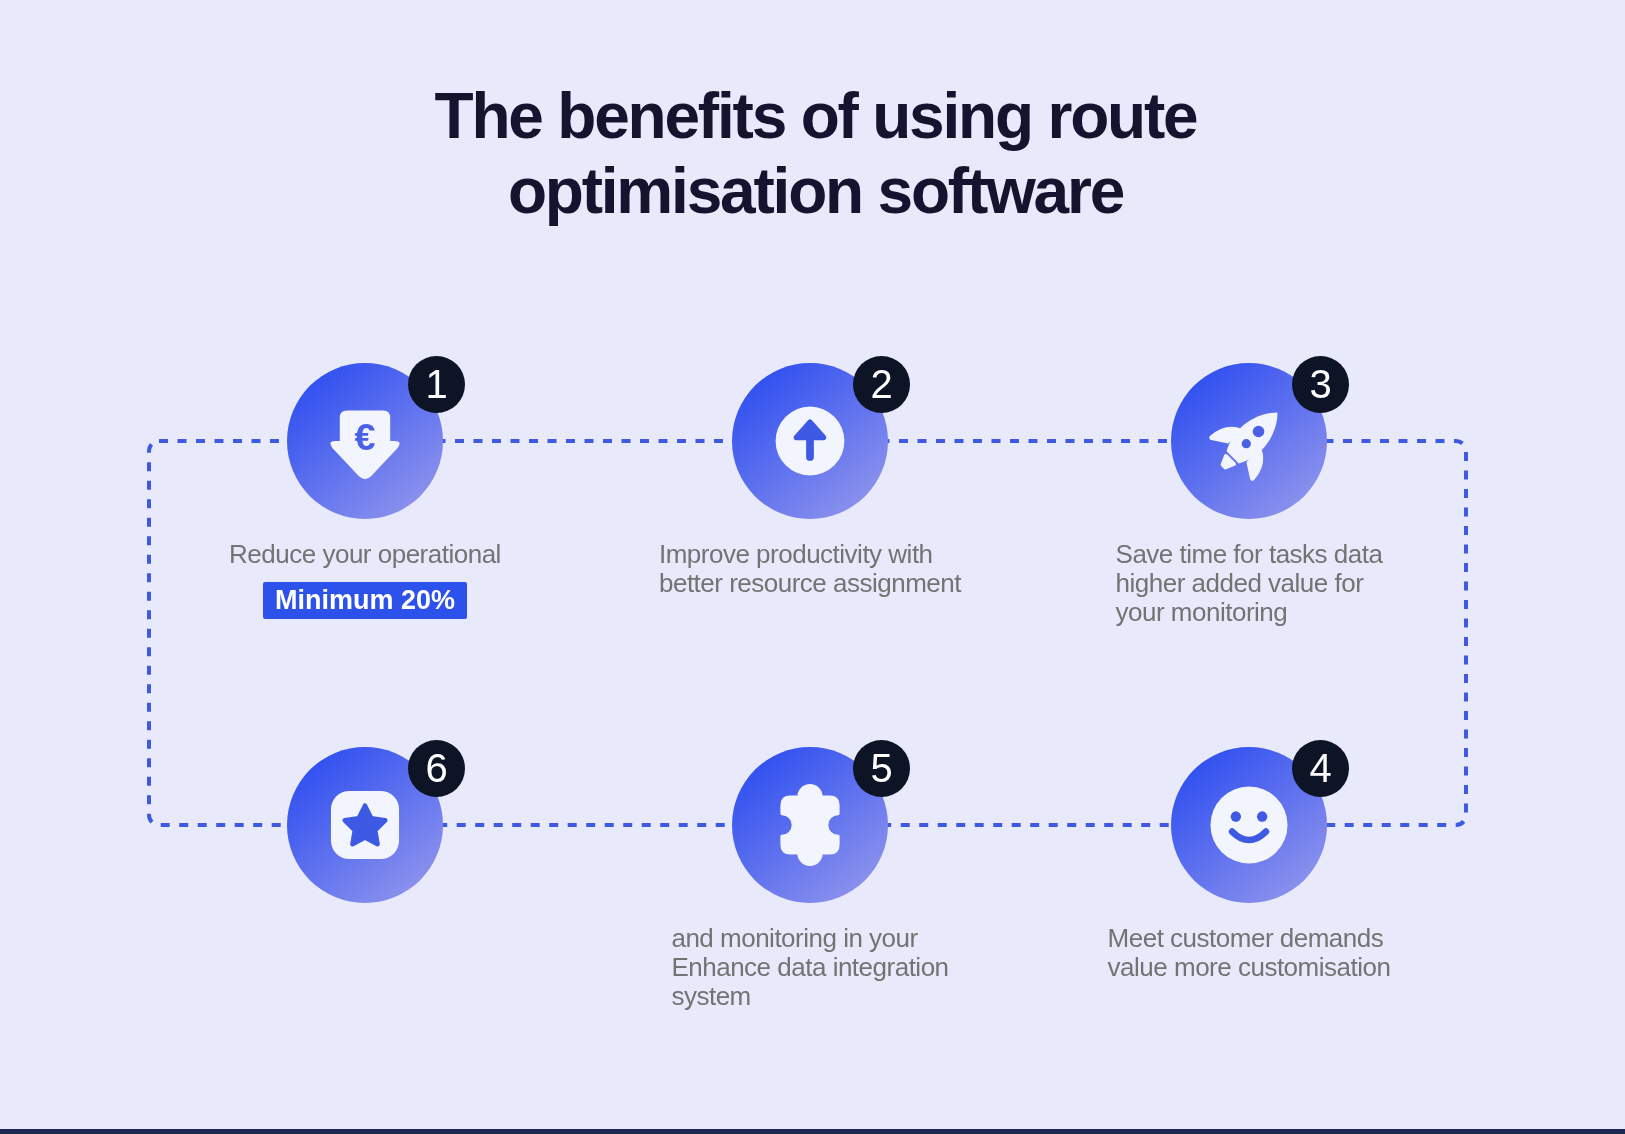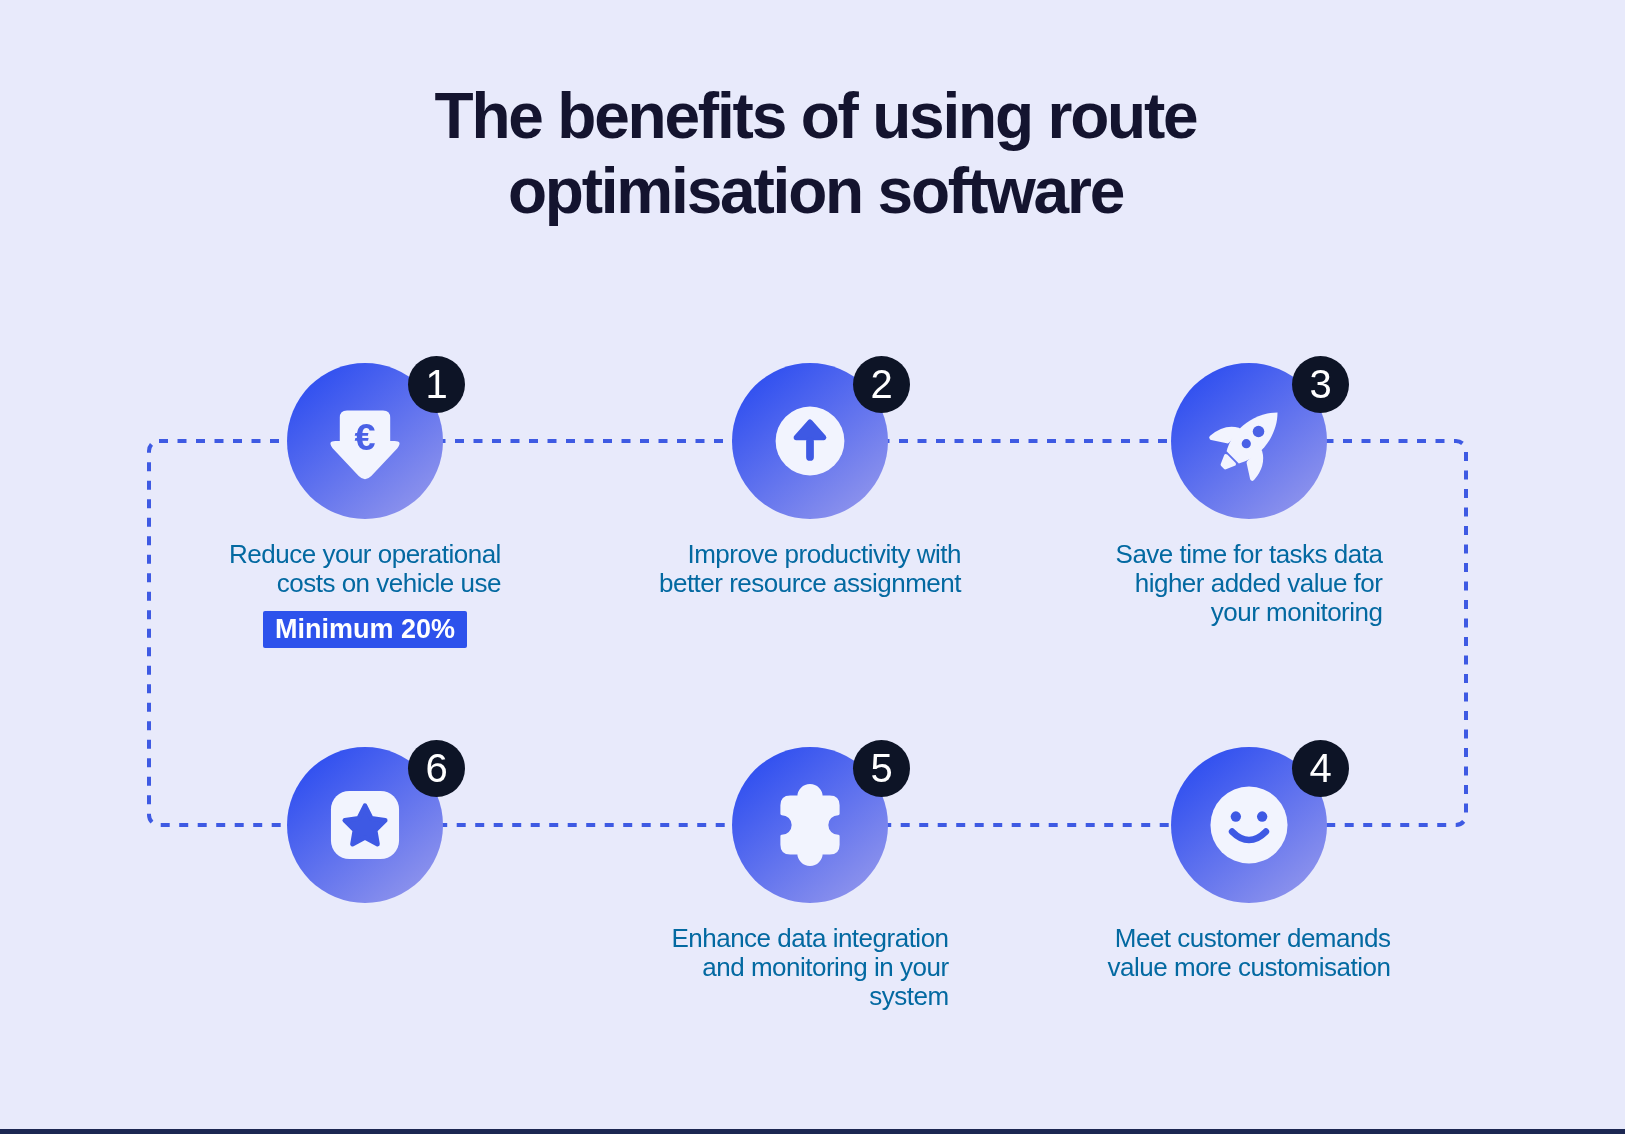--- a/index.html
+++ b/index.html
@@ -13,22 +13,22 @@
   .item{position:absolute;width:360px;display:flex;flex-direction:column;
         align-items:center;z-index:1;}
   .r1{top:363px}.r2{top:747px}
   .c1{left:185px}.c2{left:630px}.c3{left:1069px}
   .circle{position:relative;width:156px;height:156px;border-radius:50%;
           background:linear-gradient(140deg,#2b4cf0 8%,#9a9cec 100%);
           display:flex;align-items:center;justify-content:center;flex-shrink:0;}
   .step-badge{position:absolute;left:121px;top:-7px;width:57px;height:57px;
           border-radius:50%;background:#0d1426;color:#ffffff;display:flex;
           align-items:center;justify-content:center;font-size:40px;font-weight:500;}
-  .caption{margin-top:21px;text-align:right;font-size:26px;line-height:29px;
-          letter-spacing:-0.5px;color:#0369a1;white-space:nowrap;}
+  .caption{margin-top:21px;text-align:left;font-size:26px;line-height:29px;
+          letter-spacing:-0.5px;color:#737373;white-space:nowrap;}
   .cl{display:block;}
   .highlight{margin-top:13px;background:#2d52ec;color:#ffffff;font-weight:700;
           font-size:27px;line-height:37px;padding:0 12px;border-radius:2px;text-align:right;}
   .bottom-strip{position:absolute;left:0;bottom:0;width:100%;height:5px;
           background:#1c2752;}
   svg{display:block;}
 </style>
 </head>
 <body>
 
@@ -48,21 +48,20 @@
       <svg width="90" height="90" viewBox="0 0 100 100">
         <path d="M30 16 L70 16 Q78 16 78 24 L78 50 L83 50 Q92 50 86 58 L57 89 Q50 96 43 89 L14 58 Q8 50 17 50 L22 50 L22 24 Q22 16 30 16 Z" fill="#f2f4fe"></path>
         <text x="50" y="45" font-size="42" font-weight="bold" fill="#4a61e6" text-anchor="middle" dominant-baseline="central" font-family="Liberation Sans, sans-serif">€</text>
       </svg>
       <div class="step-badge">
         <span>1</span>
       </div>
     </div>
     <div class="caption">
       <span class="cl">Reduce your operational</span>
-      <span class="cl">costs on vehicle use</span>
     </div>
     <div class="highlight">Minimum 20%</div>
   </div>
 
   <div class="item r1 c2">
     <div class="circle">
       <svg width="86" height="86" viewBox="0 0 100 100">
         <circle cx="50" cy="50" r="40" fill="#f2f4fe"></circle>
         <path d="M50 28 L66 46 L34 46 Z" fill="#3e59e4" stroke="#3e59e4" stroke-width="6" stroke-linejoin="round"></path>
         <rect x="45.5" y="46" width="9" height="27" rx="4.5" fill="#3e59e4"></rect>
@@ -115,22 +114,22 @@
   <div class="item r2 c2">
     <div class="circle">
       <svg width="94" height="94" viewBox="0 0 100 100">
         <path d="M 29,20 L 38,20 A 12 12 0 0 1 62,20 L 71,20 Q 80,20 80,29 L 80,38 A 12 12 0 0 0 80,62 L 80,71 Q 80,80 71,80 L 62,80 A 12 12 0 0 1 38,80 L 29,80 Q 20,80 20,71 L 20,62 A 12 12 0 0 0 20,38 L 20,29 Q 20,20 29,20 Z" fill="#f2f4fe" stroke="#f2f4fe" stroke-width="3" stroke-linejoin="round"></path>
       </svg>
       <div class="step-badge">
         <span>5</span>
       </div>
     </div>
     <div class="caption">
+      <span class="cl">and monitoring in your</span>
       <span class="cl">Enhance data integration</span>
-      <span class="cl">and monitoring in your</span>
       <span class="cl">system</span>
     </div>
   </div>
 
   <div class="item r2 c3">
     <div class="circle">
       <svg width="94" height="94" viewBox="0 0 100 100">
         <circle cx="50" cy="50" r="41" fill="#f2f4fe"></circle>
         <circle cx="36" cy="41" r="5.5" fill="#3e59e4"></circle>
         <circle cx="64" cy="41" r="5.5" fill="#3e59e4"></circle>

